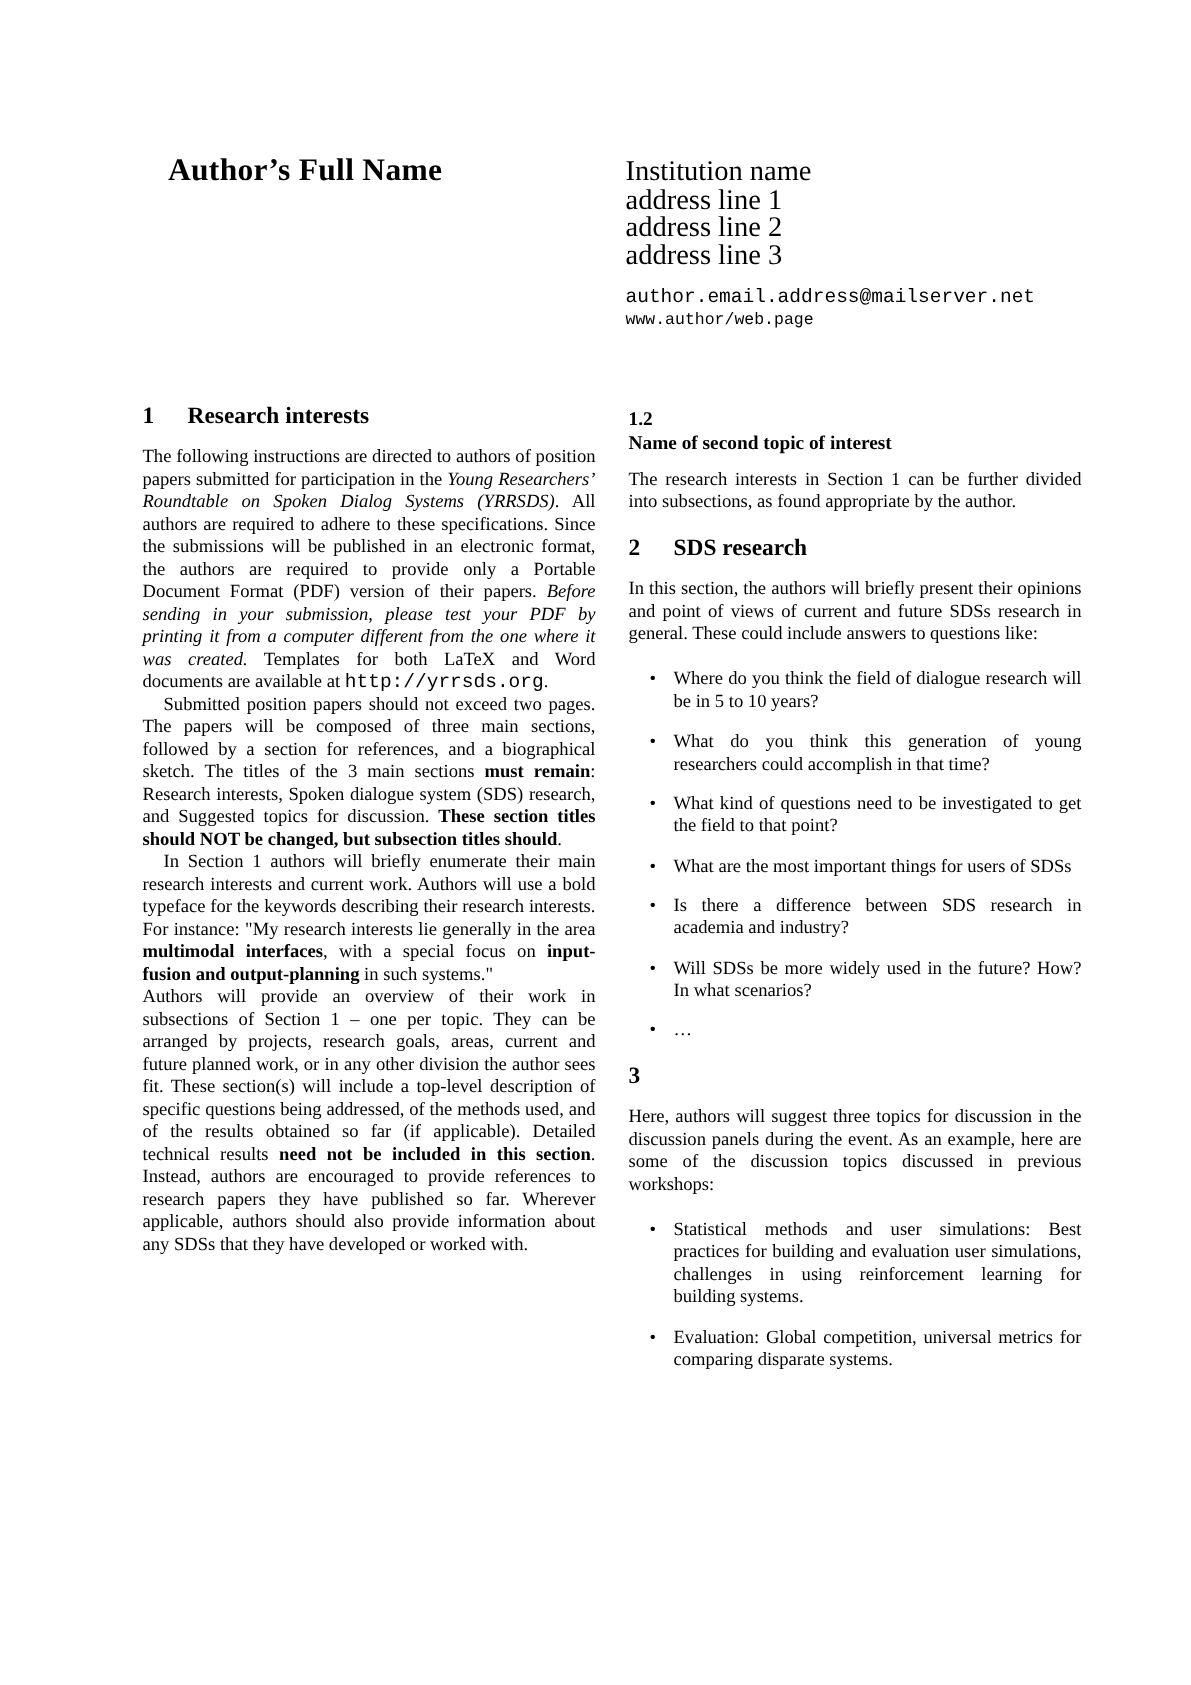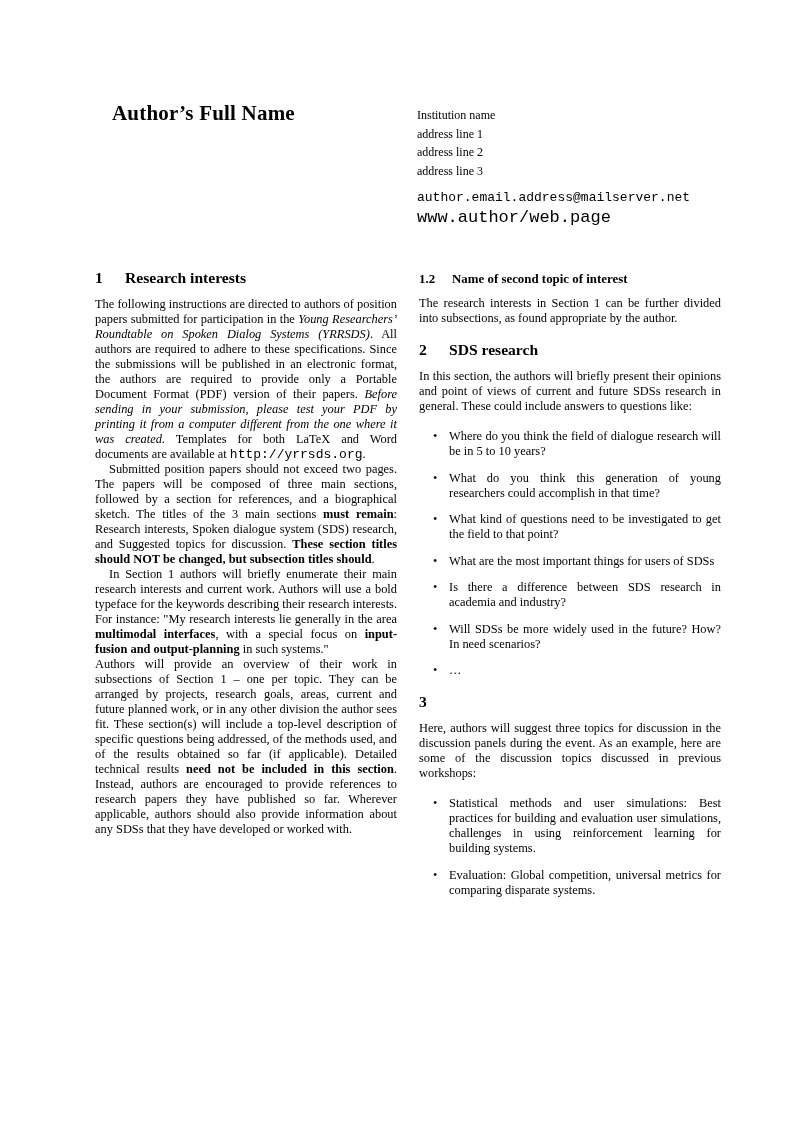--- a/index.html
+++ b/index.html
@@ -8,51 +8,51 @@
     font-family:"Liberation Serif",serif;position:relative;overflow:hidden;
   }
   .page{position:absolute;inset:0;padding-left:14px;}
   
   .author-name{
     position:absolute;left:112px;top:101px;
     font-size:21px;font-weight:bold;letter-spacing:.2px;
   }
   .inst-block{
     position:absolute;left:417px;top:106px;
-    font-size:12px;line-height:18.5px;
+    font-size:19px;line-height:18.5px;
   }
   .email{
     position:absolute;left:417px;top:190px;
     font-family:"Liberation Mono","DejaVu Sans Mono",monospace;
     font-size:13px;white-space:nowrap;
   }
   .web{
     position:absolute;left:417px;top:208px;
     font-family:"Liberation Mono","DejaVu Sans Mono",monospace;
-    font-size:17px;white-space:nowrap;
+    font-size:11px;white-space:nowrap;
   }
   
   .columns{
     position:absolute;left:95px;top:269px;width:627px;
     display:flex;gap:22px;
     font-size:12.4px;line-height:15px;
   }
   .col{width:302px;}
   .sec-h{
     font-size:15.6px;font-weight:bold;line-height:18px;
     margin:15px 0 10px 0;display:flex;
   }
   .sec-h .num{display:inline-block;min-width:30px;}
   .subsec-h{
     font-size:12.9px;font-weight:bold;line-height:16px;
     margin:17px 0 9px 0;display:flex;
   }
   .subsec-h .num{display:inline-block;min-width:33px;}
   .first{margin-top:0 !important;}
-  .rfirst{margin-top:2px !important;}
+  .rfirst{margin-top:2px !important;flex-direction:column;}
   p{margin:0;text-align:justify;}
   p.indent{text-indent:14px;}
   .it{font-style:italic;}
   .bd{font-weight:bold;}
   .mono{font-family:"Liberation Mono","DejaVu Sans Mono",monospace;font-size:13px;}
   ul.blist{list-style:none;margin:15px 0 0 0;padding:0;}
   ul.blist li{
     position:relative;padding-left:30px;margin-bottom:11.5px;text-align:justify;
   }
   ul.blist .bullet{position:absolute;left:14px;top:0;}
@@ -117,21 +117,21 @@
       </div>
 
       <p>In this section, the authors will briefly present their opinions and point of views of current and future SDSs research in general. These could include answers to questions like:</p>
 
       <ul class="blist">
         <li><span class="bullet">•</span><span>Where do you think the field of dialogue research will be in 5 to 10 years?</span></li>
         <li><span class="bullet">•</span><span>What do you think this generation of young researchers could accomplish in that time?</span></li>
         <li><span class="bullet">•</span><span>What kind of questions need to be investigated to get the field to that point?</span></li>
         <li><span class="bullet">•</span><span>What are the most important things for users of SDSs</span></li>
         <li><span class="bullet">•</span><span>Is there a difference between SDS research in academia and industry?</span></li>
-        <li><span class="bullet">•</span><span>Will SDSs be more widely used in the future? How? In need scenarios?</span></li>
+        <li><span class="bullet">•</span><span>Will SDSs be more widely used in the future? How? In what scenarios?</span></li>
         <li><span class="bullet">•</span><span>…</span></li>
       </ul>
 
       <div class="sec-h">
         <span class="num">3</span>
       </div>
 
       <p>Here, authors will suggest three topics for discussion in the discussion panels during the event. As an example, here are some of the discussion topics discussed in previous workshops:</p>
 
       <ul class="blist">

